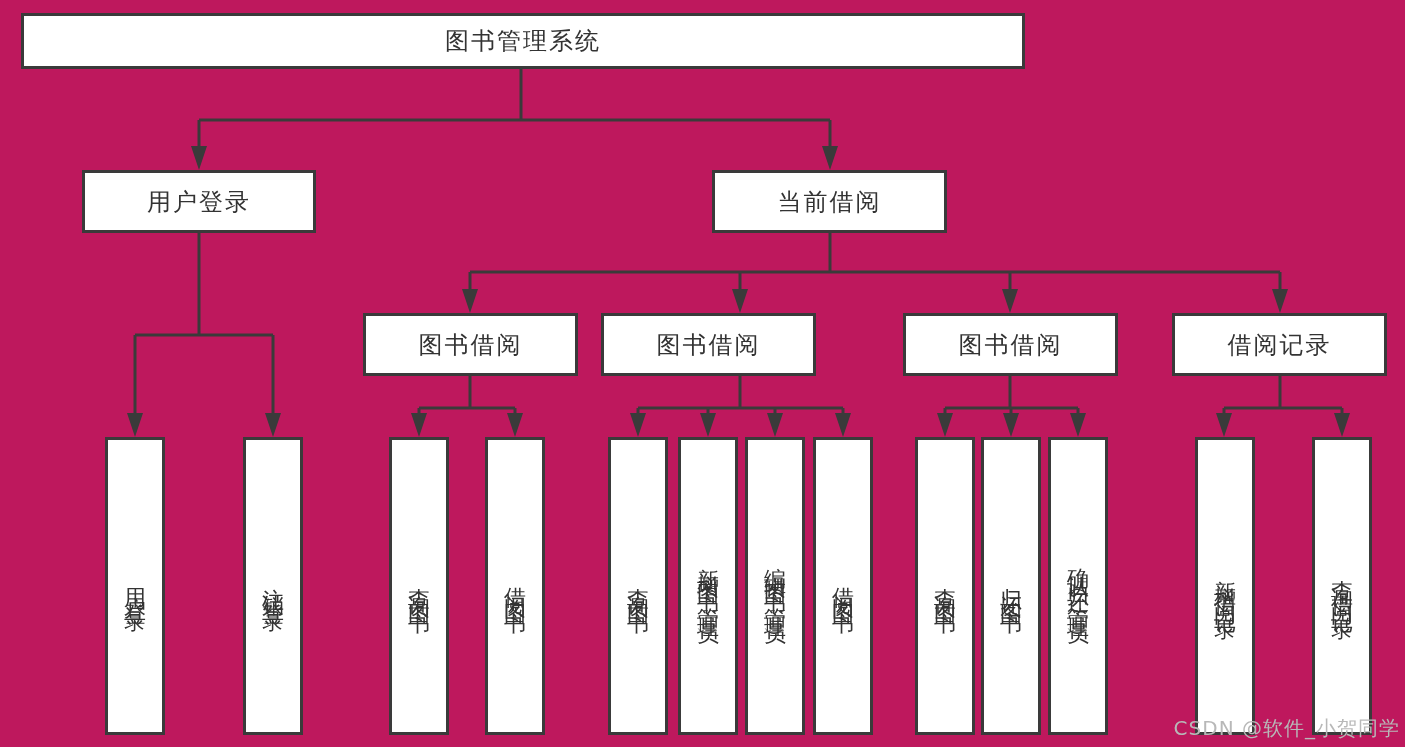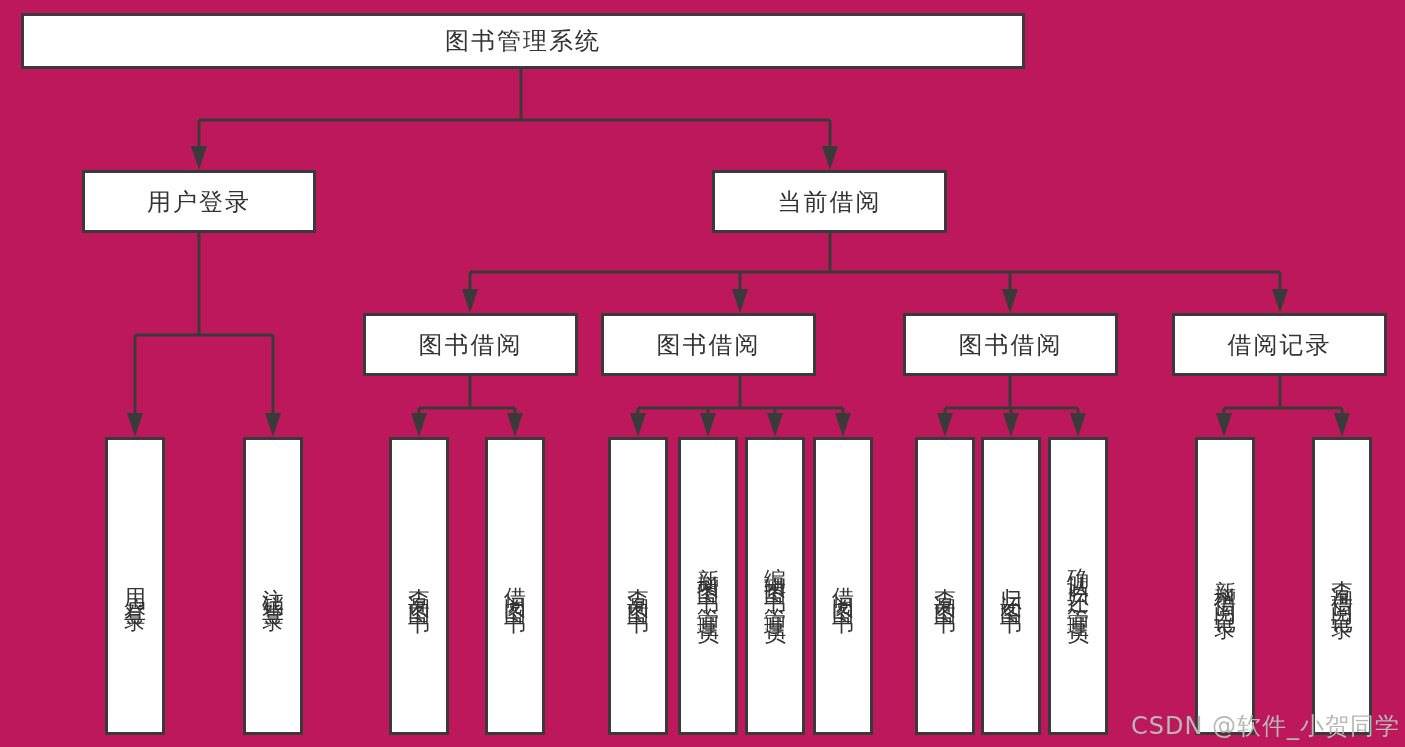--- a/index.html
+++ b/index.html
@@ -21,21 +21,21 @@
     position:absolute;box-sizing:border-box;top:437px;width:60px;height:298px;
     background:#ffffff;border:3px solid #3a3a3a;
     display:flex;align-items:center;justify-content:center;z-index:2;
   }
   .vtext{
     writing-mode:vertical-rl;text-orientation:mixed;
     font-size:22px;letter-spacing:8px;color:#333333;white-space:nowrap;line-height:1;
   }
   .watermark{
     position:absolute;right:5px;bottom:5px;z-index:5;
-    font-size:24px;color:#b8b8b8;letter-spacing:1px;white-space:nowrap;
+    font-size:20px;color:#b8b8b8;letter-spacing:1px;white-space:nowrap;
   }
 </style>
 </head>
 <body>
 
 <div class="canvas">
 
   <svg id="connectors" width="1405" height="747" viewBox="0 0 1405 747">
       <line x1="521" y1="69" x2="521" y2="120" stroke="#3a3a3a" stroke-width="3"></line>
       <line x1="199" y1="120" x2="830" y2="120" stroke="#3a3a3a" stroke-width="3"></line>

